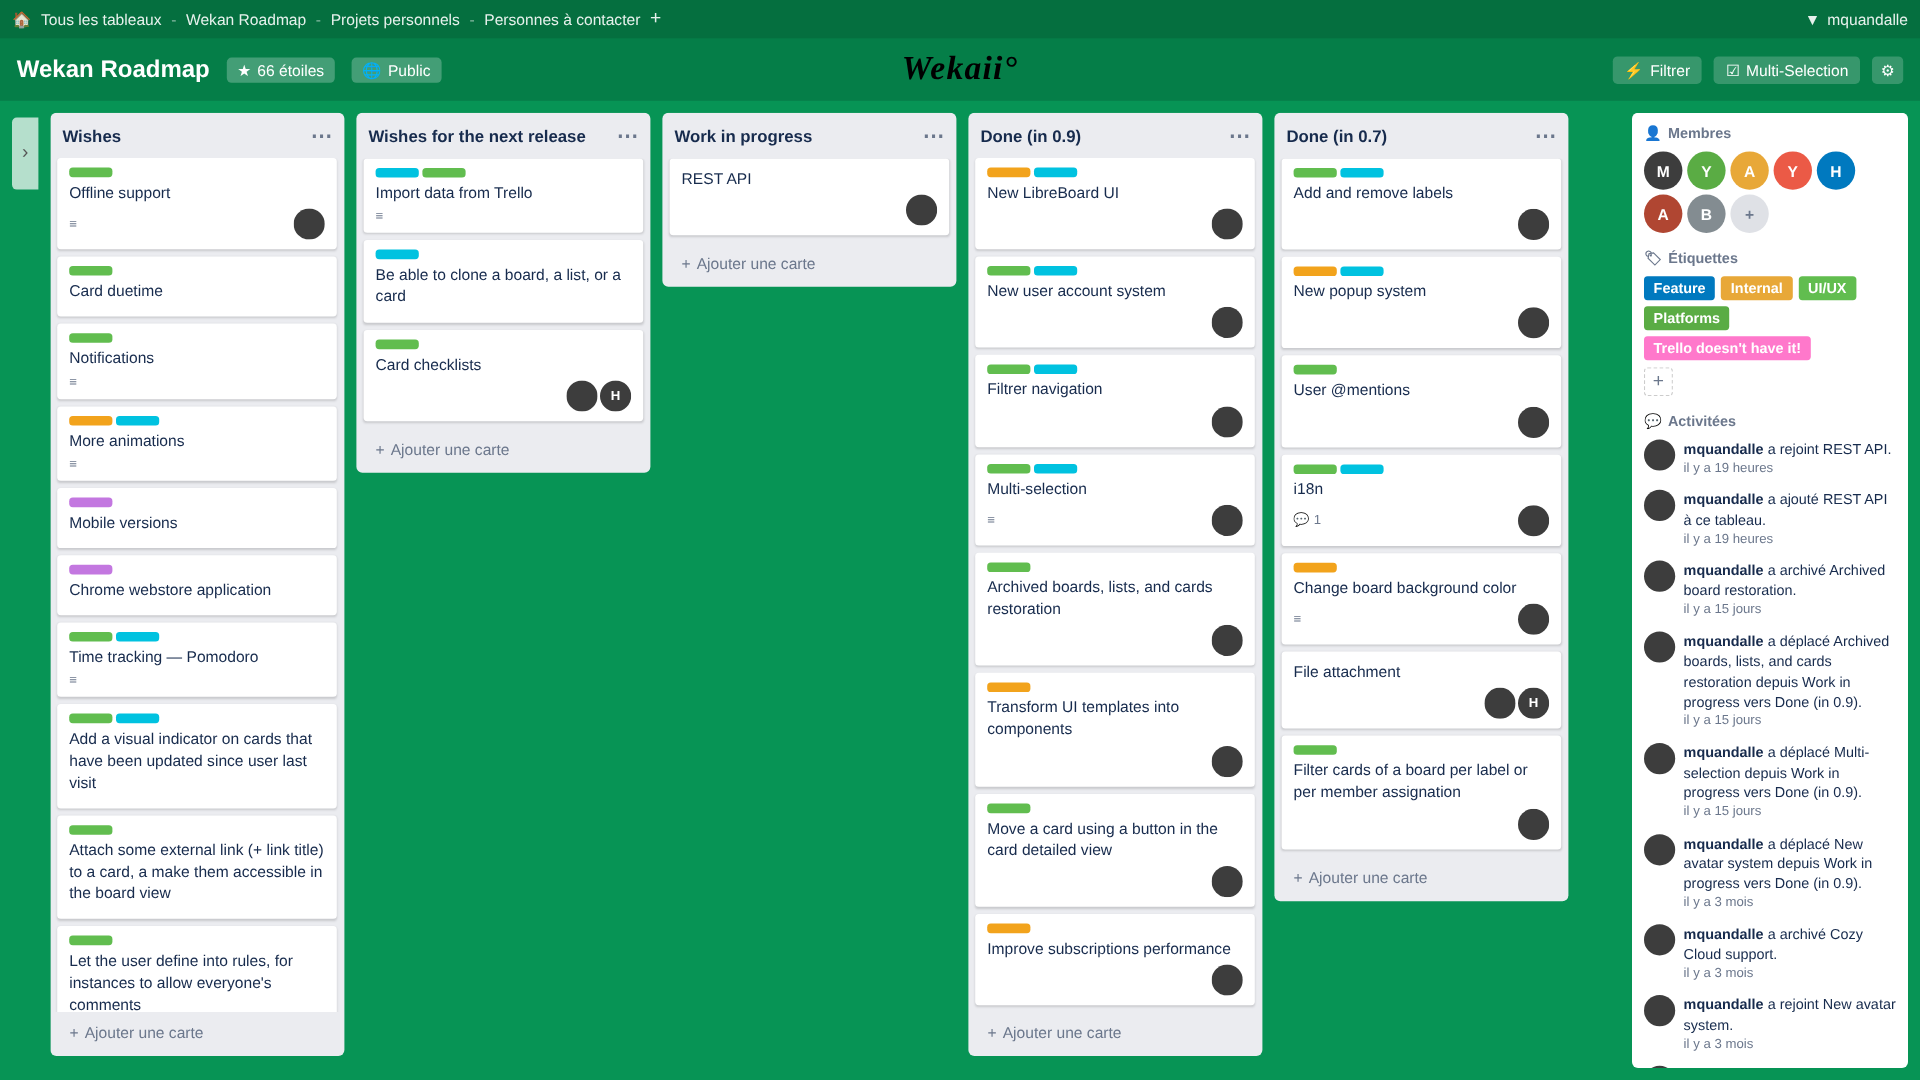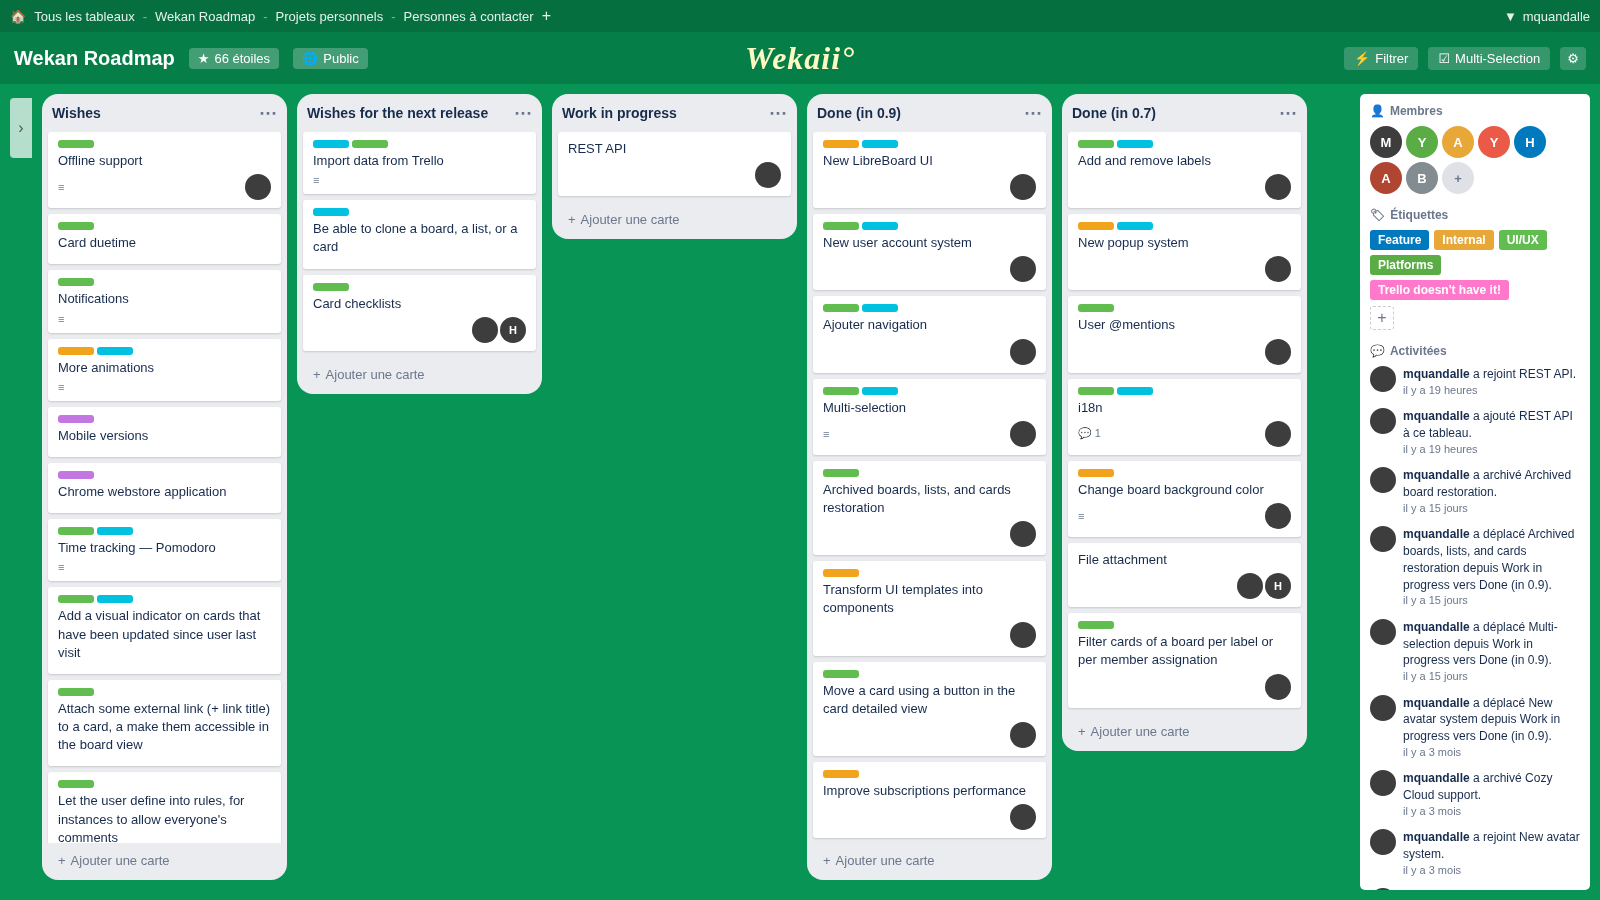--- a/index.html
+++ b/index.html
@@ -38,22 +38,22 @@
       border-radius: 4px;
       padding: 3px 9px;
       color: #fff;
       font-size: 13px;
       cursor: pointer;
     }
     .wekan-logo {
       position: absolute;
       left: 50%;
       transform: translateX(-50%);
-      color: #fef9c3;
-      font-size: 32px;
+      color: #000000;
+      font-size: 28px;
       font-style: italic;
       font-weight: 700;
       letter-spacing: 1px;
       font-family: Georgia, serif;
     }
     .header-right { margin-left: auto; display: flex; align-items: center; gap: 10px; }
     .header-btn {
       display: flex; align-items: center; gap: 5px;
       background: rgba(255,255,255,0.2);
       border-radius: 4px;
@@ -69,21 +69,21 @@
       height: calc(900px - 32px - 52px);
       overflow-x: auto;
       padding: 10px;
       gap: 10px;
       align-items: flex-start;
     }
 
     
     .list {
       background: #ebecf0;
-      border-radius: 16px;
+      border-radius: 5px;
       width: 245px;
       min-width: 245px;
       max-height: 100%;
       display: flex;
       flex-direction: column;
       overflow: hidden;
     }
     .list-header {
       display: flex;
       align-items: center;
@@ -513,21 +513,21 @@
                   <div class="avatar-img"></div>
                 </div>
               </div>
             </div>
           </div>
           <div class="card">
             <div class="card-labels">
               <span class="label-bar" style="background:#61bd4f;"></span>
               <span class="label-bar" style="background:#00c2e0;"></span>
             </div>
-            <div class="card-title">Ajouter navigation</div>
+            <div class="card-title">Filtrer navigation</div>
             <div class="card-footer">
               <div style="margin-left:auto;">
                 <div class="card-avatar">
                   <div class="avatar-img"></div>
                 </div>
               </div>
             </div>
           </div>
           <div class="card">
             <div class="card-labels">

